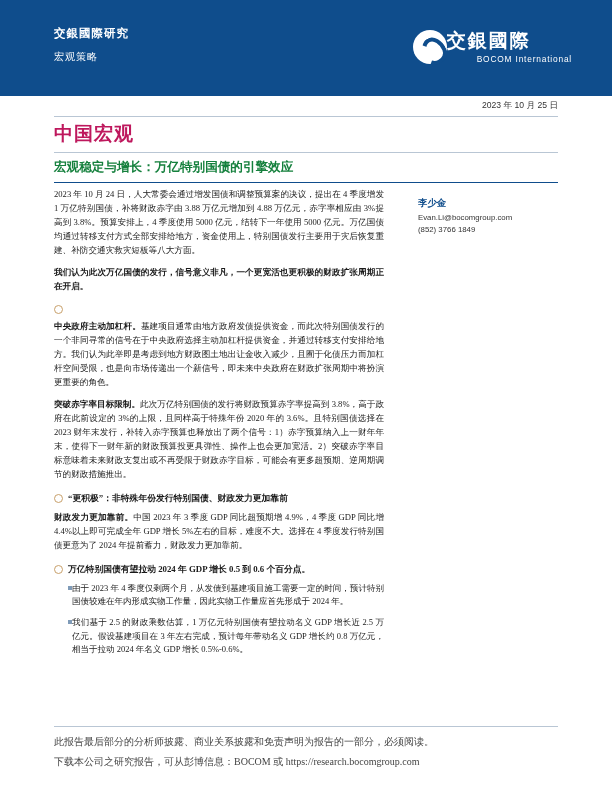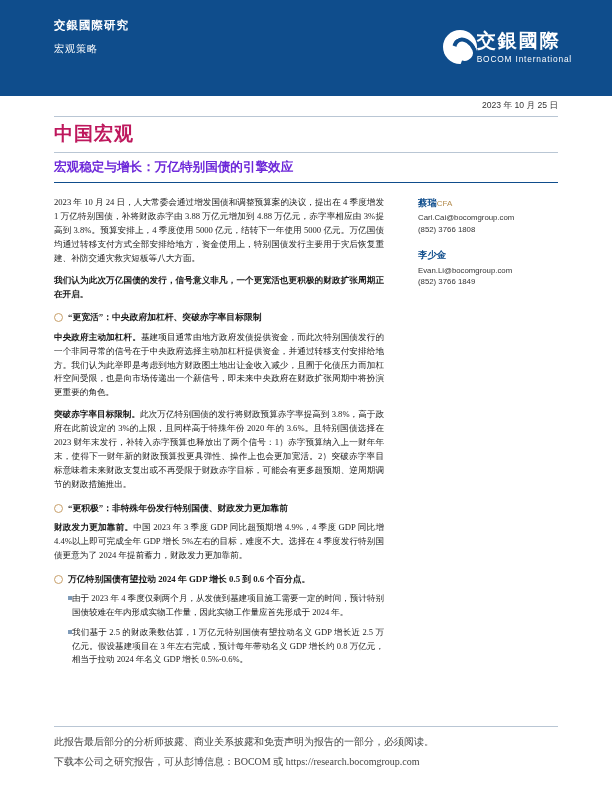--- a/index.html
+++ b/index.html
@@ -13,68 +13,68 @@
   }
   .page{position:relative;width:612px;height:792px;}
 
   
   .header{
     position:absolute;left:0;top:0;width:612px;height:96px;
     background:#0f4d8c;
   }
   .header-inner{position:relative;width:100%;height:100%;}
   .hdr-left{
-    position:absolute;left:54px;top:18px;color:#ffffff;
+    position:absolute;left:54px;top:26px;color:#ffffff;
     font-family:"Liberation Sans", sans-serif;
   }
   .hdr-title{font-size:11.5px;font-weight:bold;letter-spacing:1px;}
   .hdr-sub{font-size:10px;margin-top:9px;letter-spacing:1px;}
   .hdr-right{
     position:absolute;right:40px;top:30px;color:#ffffff;
     display:flex;align-items:center;
   }
   .logo-mark{
     width:34px;height:34px;border-radius:50%;
     background:#ffffff;position:relative;flex:0 0 auto;
   }
   .logo-mark:after{
     content:"";position:absolute;left:9px;top:7px;
     width:16px;height:20px;border-radius:50% 50% 50% 50%/60% 60% 40% 40%;
     border:4px solid #0f4d8c;border-left-color:transparent;
     transform:rotate(-25deg);
   }
   .logo-cn{font-size:19px;font-weight:bold;letter-spacing:2px;line-height:1;font-family:"Liberation Sans", sans-serif;}
-  .logo-en{font-size:8.4px;letter-spacing:0.8px;margin-top:4px;font-family:"Liberation Sans", sans-serif;}
+  .logo-en{font-size:8.4px;letter-spacing:0.8px;margin-top:4px;font-family:"Liberation Sans", sans-serif;margin-left:30px;}
 
   
   .date-row{
     position:absolute;left:54px;top:100px;width:504px;
     text-align:right;font-size:8.6px;color:#333;
     font-family:"Liberation Sans", sans-serif;
   }
   .rule-top{position:absolute;left:54px;top:116px;width:504px;border-top:1px solid #b9c6d4;}
 
   
   .doc-title{
     position:absolute;left:54px;top:121px;
     font-size:19px;color:#be185d;font-weight:bold;
     font-family:"Liberation Sans", sans-serif;letter-spacing:1px;
   }
   .rule-mid{position:absolute;left:54px;top:152px;width:504px;border-top:1px solid #b9c6d4;}
 
   .sub-title{
     position:absolute;left:54px;top:159px;width:420px;
-    font-size:12.6px;font-weight:bold;color:#6d28d9;
+    font-size:12.6px;font-weight:bold;color:#15803d;
     font-family:"Liberation Sans", sans-serif;
   }
   .rule-sub{position:absolute;left:54px;top:182px;width:504px;border-top:1.4px solid #0f4d8c;}
 
   
   .col-main{
-    position:absolute;left:54px;top:196px;width:330px;
+    position:absolute;left:54px;top:188px;width:330px;
     font-size:8.6px;line-height:1.62;text-align:justify;
   }
   .col-main p{margin:0 0 8px 0;}
   .b{font-weight:bold;}
 
   .lead{font-size:8.6px;}
   .lead-strong{font-weight:bold;}
 
   
   .sec{margin:0 0 7px 0;}
@@ -142,21 +142,20 @@
   <div class="rule-sub"></div>
 
   <div class="col-main">
 
     <p class="lead">2023 年 10 月 24 日，人大常委会通过增发国债和调整预算案的决议，提出在 4 季度增发 1 万亿特别国债，补将财政赤字由 3.88 万亿元增加到 4.88 万亿元，赤字率相应由 3%提高到 3.8%。预算安排上，4 季度使用 5000 亿元，结转下一年使用 5000 亿元。万亿国债均通过转移支付方式全部安排给地方，资金使用上，特别国债发行主要用于灾后恢复重建、补防交通灾救灾短板等八大方面。</p>
     <p class="lead lead-strong">我们认为此次万亿国债的发行，信号意义非凡，一个更宽活也更积极的财政扩张周期正在开启。</p>
 
     <div class="sec">
       <div class="sec-head">
         <span class="bullet-ring"></span>
-        <span>“更宽活”：中央政府加杠杆、突破赤字率目标限制</span>
       </div>
       <p><span class="b">中央政府主动加杠杆。</span><span>基建项目通常由地方政府发债提供资金，而此次特别国债发行的一个非同寻常的信号在于中央政府选择主动加杠杆提供资金，并通过转移支付安排给地方。我们认为此举即是考虑到地方财政图土地出让金收入减少，且囿于化债压力而加杠杆空间受限，也是向市场传递出一个新信号，即未来中央政府在财政扩张周期中将扮演更重要的角色。</span></p>
       <p><span class="b">突破赤字率目标限制。</span><span>此次万亿特别国债的发行将财政预算赤字率提高到 3.8%，高于政府在此前设定的 3%的上限，且同样高于特殊年份 2020 年的 3.6%。且特别国债选择在 2023 财年末发行，补转入赤字预算也释放出了两个信号：1）赤字预算纳入上一财年年末，使得下一财年新的财政预算投更具弹性、操作上也会更加宽活。2）突破赤字率目标意味着未来财政支复出或不再受限于财政赤字目标，可能会有更多超预期、逆周期调节的财政措施推出。</span></p>
     </div>
 
     <div class="sec">
       <div class="sec-head">
         <span class="bullet-ring"></span>
         <span>“更积极”：非特殊年份发行特别国债、财政发力更加靠前</span>
       </div>
@@ -176,27 +175,20 @@
         <span class="sq"></span>
         <span>我们基于 2.5 的财政乘数估算，1 万亿元特别国债有望拉动名义 GDP 增长近 2.5 万亿元。假设基建项目在 3 年左右完成，预计每年带动名义 GDP 增长约 0.8 万亿元，相当于拉动 2024 年名义 GDP 增长 0.5%-0.6%。</span>
       </div>
     </div>
 
   </div>
 
   <div class="col-side">
     <div class="analyst">
       <div class="an-name">
-        <span>蔡瑞</span><span class="cfa">CFA</span>
-      </div>
-      <div class="an-mail">Carl.Cai@bocomgroup.com</div>
-      <div class="an-tel">(852) 3766 1808</div>
-    </div>
-    <div class="analyst">
-      <div class="an-name">
         <span>李少金</span>
       </div>
       <div class="an-mail">Evan.Li@bocomgroup.com</div>
       <div class="an-tel">(852) 3766 1849</div>
     </div>
   </div>
 
   <div class="rule-foot"></div>
   <div class="footer">
     <div>此报告最后部分的分析师披露、商业关系披露和免责声明为报告的一部分，必须阅读。</div>

